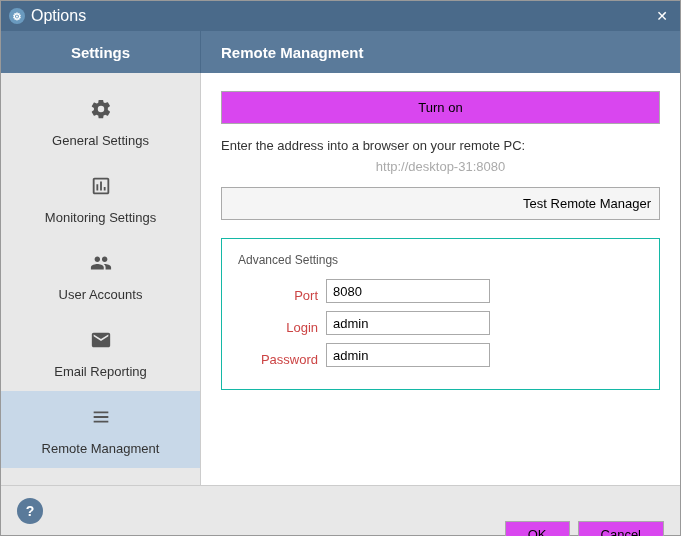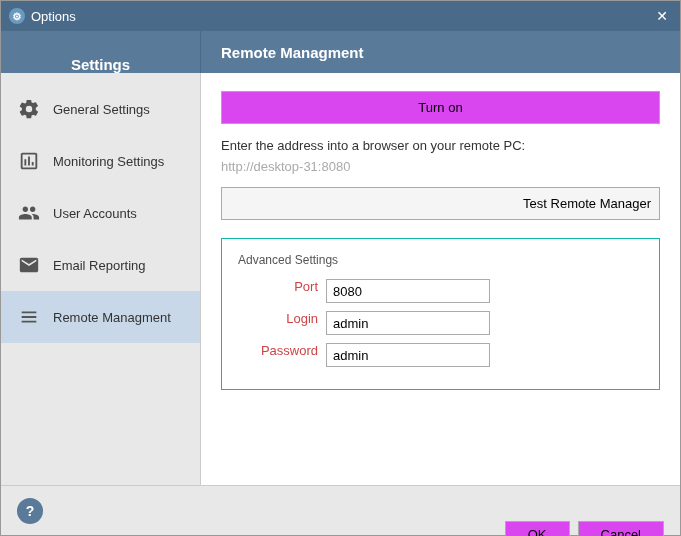--- a/index.html
+++ b/index.html
@@ -40,42 +40,42 @@
       border-radius: 50%;
       display: flex;
       align-items: center;
       justify-content: center;
       font-size: 10px;
       color: white;
       font-weight: bold;
     }
     .title-bar-text {
       flex: 1;
-      font-size: 13px;
+      font-size: 16px;
     }
     .title-bar-close {
       width: 20px;
       height: 20px;
       cursor: pointer;
       display: flex;
       align-items: center;
       justify-content: center;
       font-size: 14px;
       color: white;
     }
     .header-row {
       display: flex;
       background: #5a7a9a;
       height: 42px;
       flex-shrink: 0;
     }
     .header-left {
       width: 200px;
       display: flex;
-      align-items: flex-end;
+      align-items: center;
       justify-content: center;
       color: white;
       font-size: 15px;
       font-weight: bold;
       border-right: 1px solid #4a6a8a;
     }
     .header-right {
       flex: 1;
       display: flex;
       align-items: center;
@@ -96,20 +96,21 @@
       flex-shrink: 0;
       padding-top: 10px;
     }
     .sidebar-item {
       display: flex;
       align-items: center;
       padding: 12px 14px;
       cursor: pointer;
       color: #333;
       gap: 10px;
+      flex-direction: column;
     }
     .sidebar-item.active {
       background: #c8d8e8;
     }
     .sidebar-icon {
       width: 28px;
       height: 28px;
       display: flex;
       align-items: center;
       justify-content: center;
@@ -150,20 +151,21 @@
     }
     .enter-address {
       font-size: 13px;
       color: #333;
       margin-bottom: 6px;
     }
     .address-line {
       color: #aaa;
       font-size: 13px;
       margin-bottom: 3px;
+      text-align: center;
     }
     .btn-test {
       width: 100%;
       padding: 8px;
       background: #f5f5f5;
       border: 1px solid #aaa;
       font-size: 13px;
       cursor: pointer;
       margin-top: 10px;
       margin-bottom: 14px;
@@ -174,21 +176,21 @@
       padding: 14px 16px;
       margin-top: 4px;
     }
     .advanced-title {
       font-size: 12px;
       color: #555;
       margin-bottom: 12px;
     }
     .field-row {
       display: flex;
-      align-items: flex-start;
+      align-items: flex-end;
       margin-bottom: 8px;
     }
     .field-label {
       width: 80px;
       text-align: right;
       color: #cc4444;
       font-size: 13px;
       margin-right: 8px;
     }
     .field-input {

